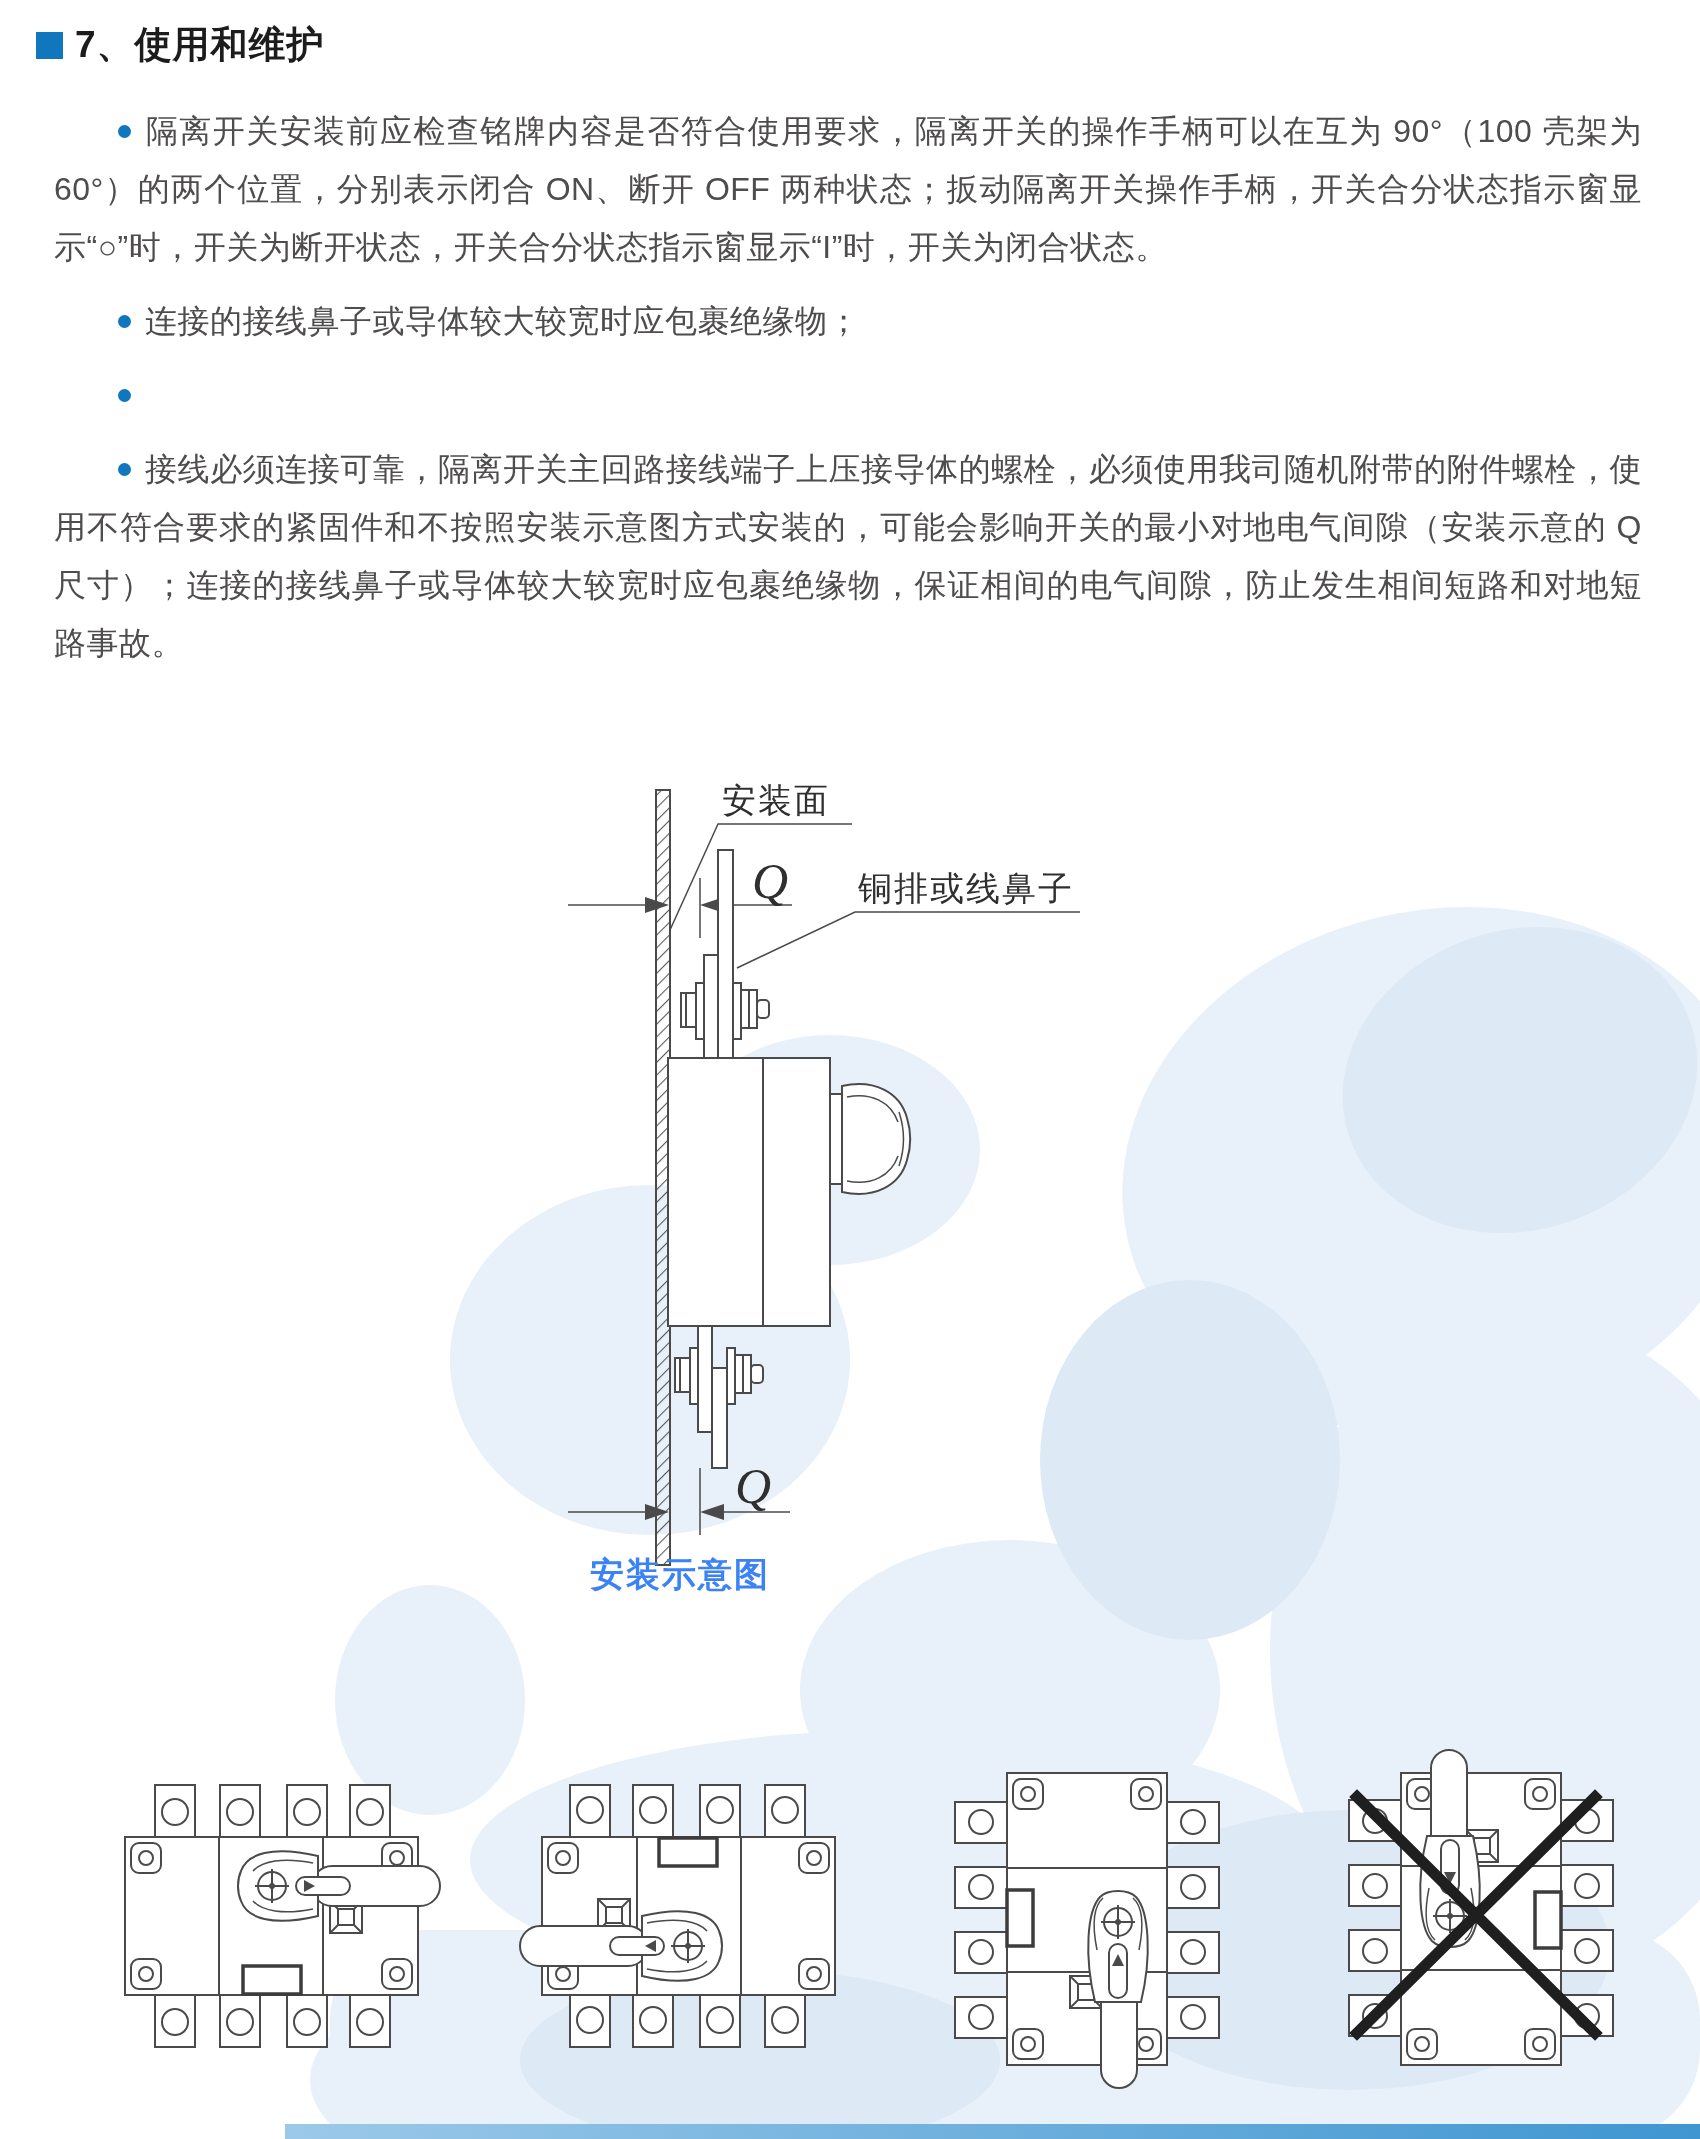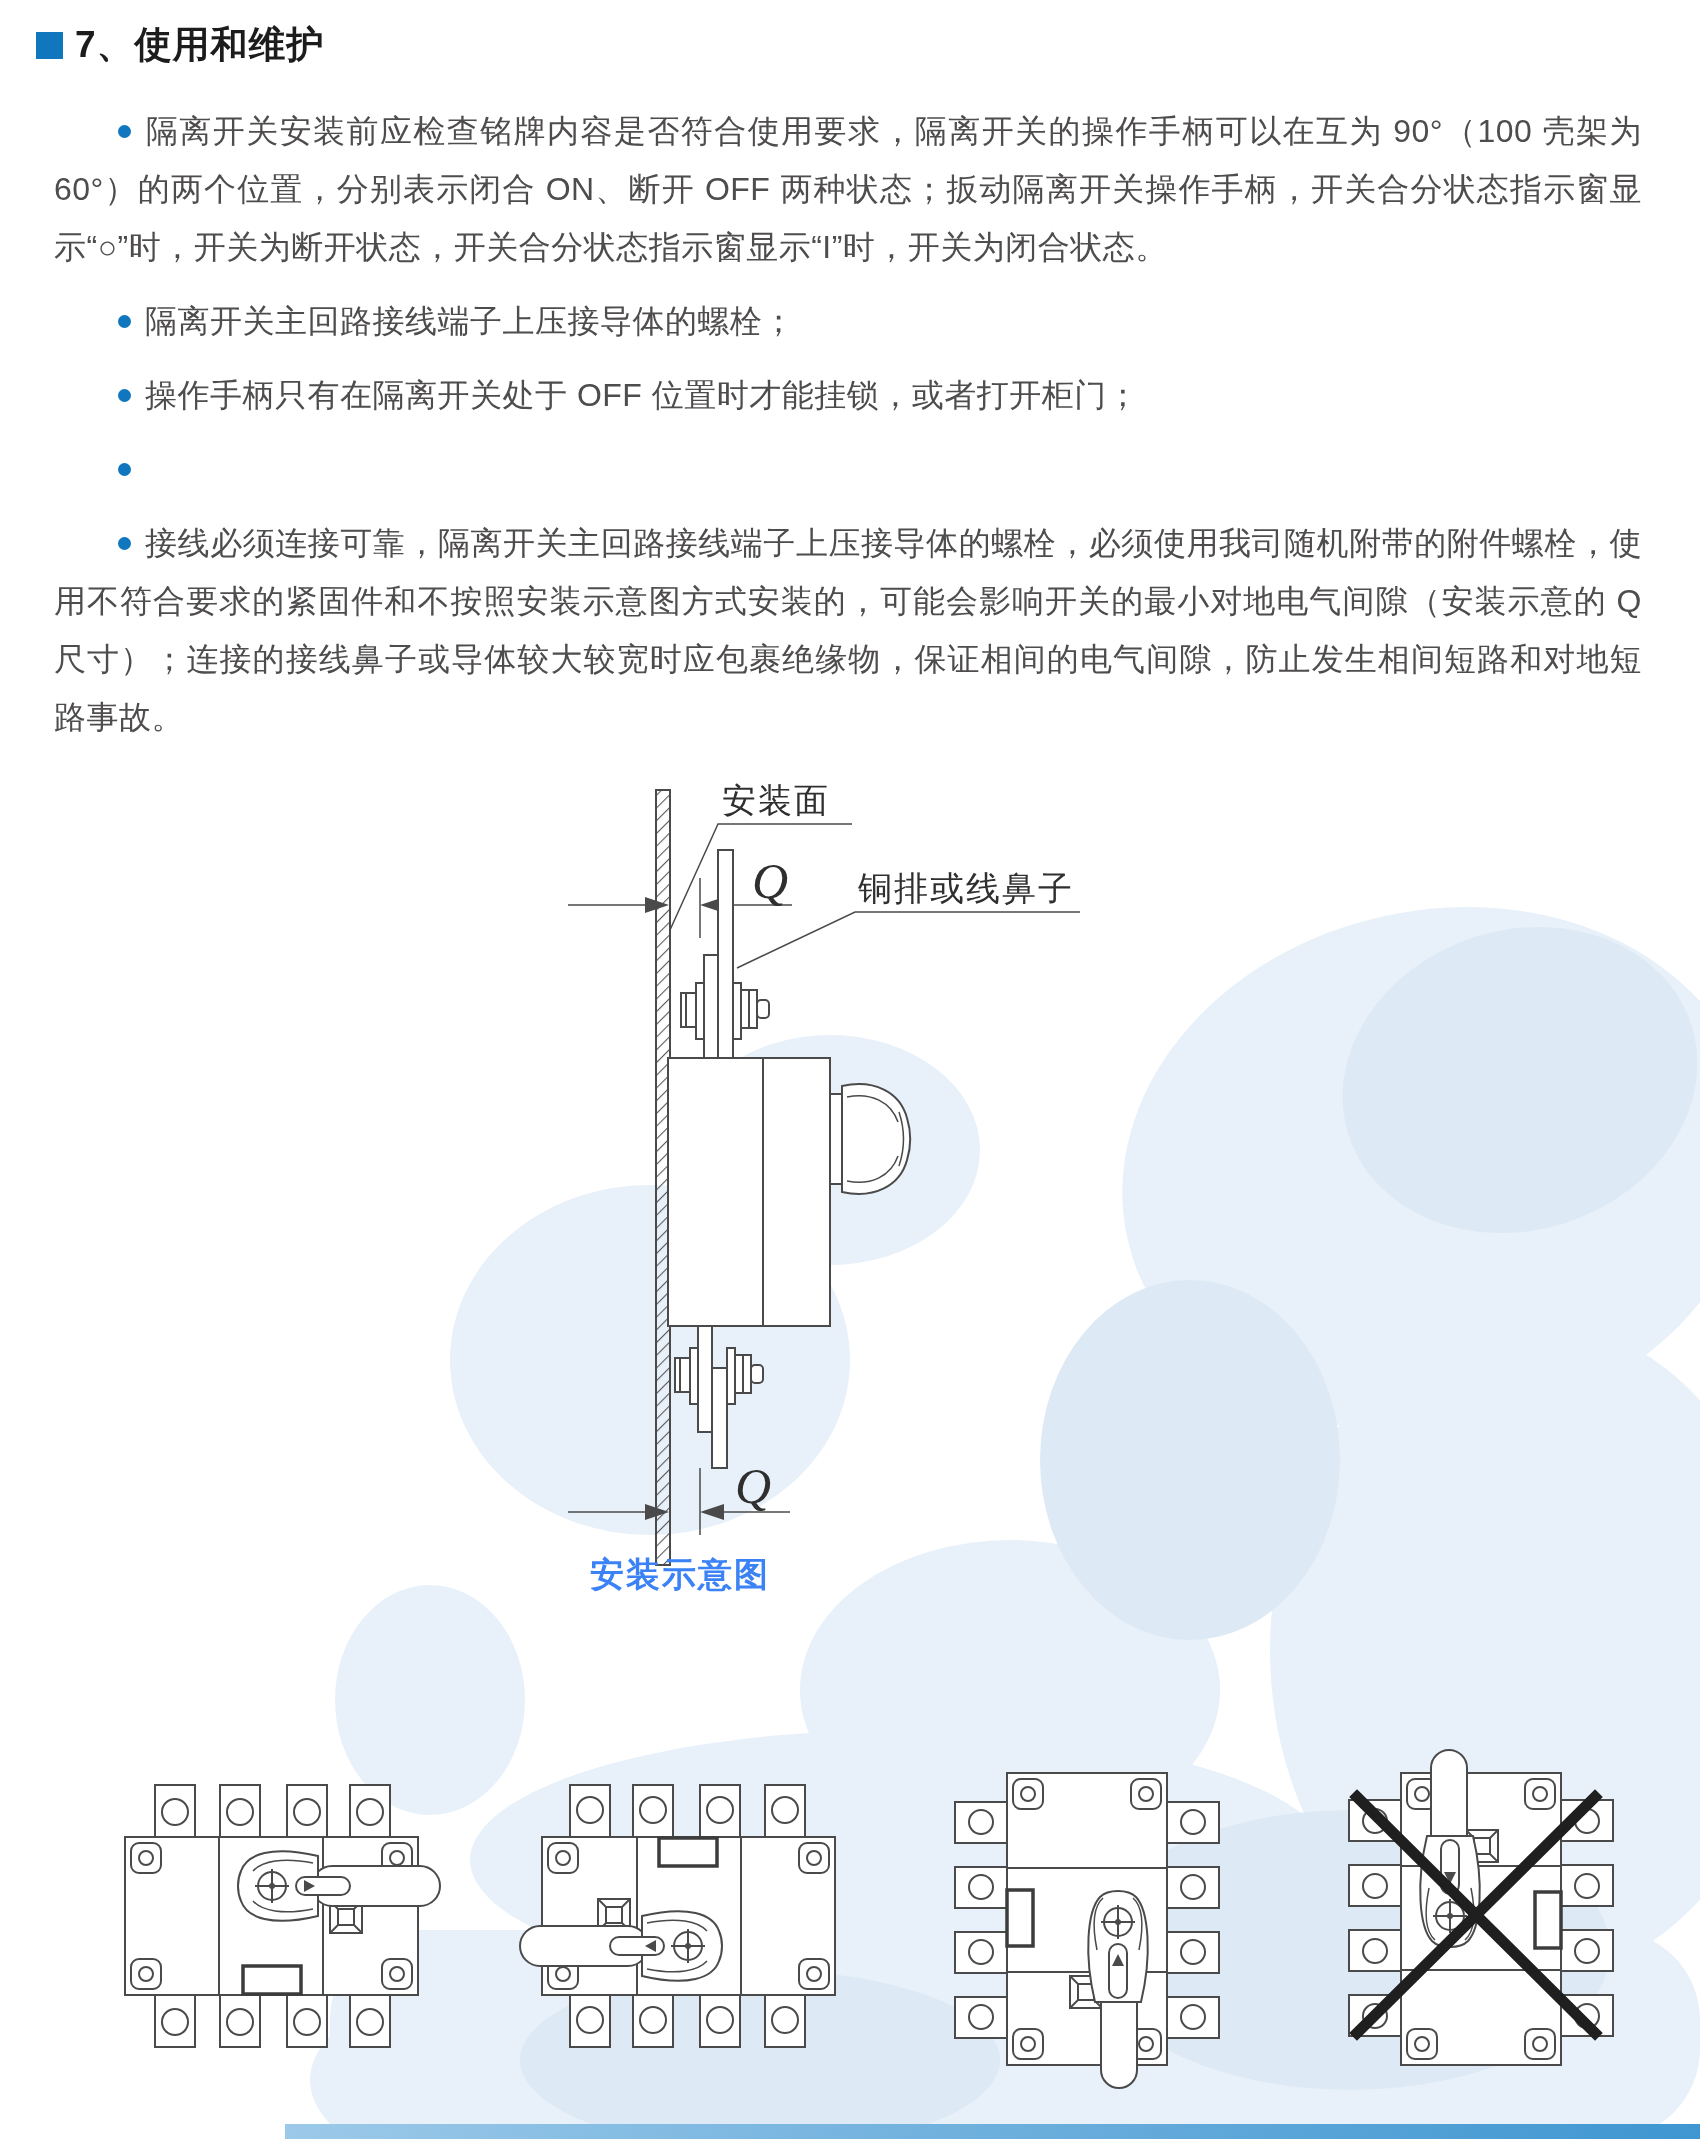--- a/index.html
+++ b/index.html
@@ -187,22 +187,21 @@
     <rect x="285" y="2124" width="1415" height="15" fill="url(#stripGrad)"></rect>
   </svg>
 
   <div id="header" class="layer">
     <span class="sq"></span>
     <span class="ttl">7、使用和维护</span>
   </div>
 
   <div class="layer text-block">
     <p><span class="dot"></span><span>隔离开关安装前应检查铭牌内容是否符合使用要求，隔离开关的操作手柄可以在互为 90°（100 壳架为 60°）的两个位置，分别表示闭合 ON、断开 OFF 两种状态；扳动隔离开关操作手柄，开关合分状态指示窗显示“○”时，开关为断开状态，开关合分状态指示窗显示“I”时，开关为闭合状态。</span></p>
-    <p><span class="dot"></span><span>隔离开关主回路接线端子上压接导体的螺栓；</span></p>
-    <p><span class="dot"></span><span>操作手柄只有在隔离开关处于 OFF 位置时才能挂锁，或者打开柜门；</span></p>
+    <p><span class="dot"></span><span>连接的接线鼻子或导体较大较宽时应包裹绝缘物；</span></p>
     <p><span class="dot"></span></p>
     <p><span class="dot"></span><span>接线必须连接可靠，隔离开关主回路接线端子上压接导体的螺栓，必须使用我司随机附带的附件螺栓，使用不符合要求的紧固件和不按照安装示意图方式安装的，可能会影响开关的最小对地电气间隙（安装示意的 Q 尺寸）；连接的接线鼻子或导体较大较宽时应包裹绝缘物，保证相间的电气间隙，防止发生相间短路和对地短路事故。</span></p>
   </div>
 
   <svg class="layer" style="left:420px;top:760px" width="700" height="850" viewBox="420 760 700 850">
 
     <g>
       <rect x="656" y="790" width="14" height="775" fill="url(#hatch)" stroke="#4a4a4a" stroke-width="2"></rect>
     </g>
 

